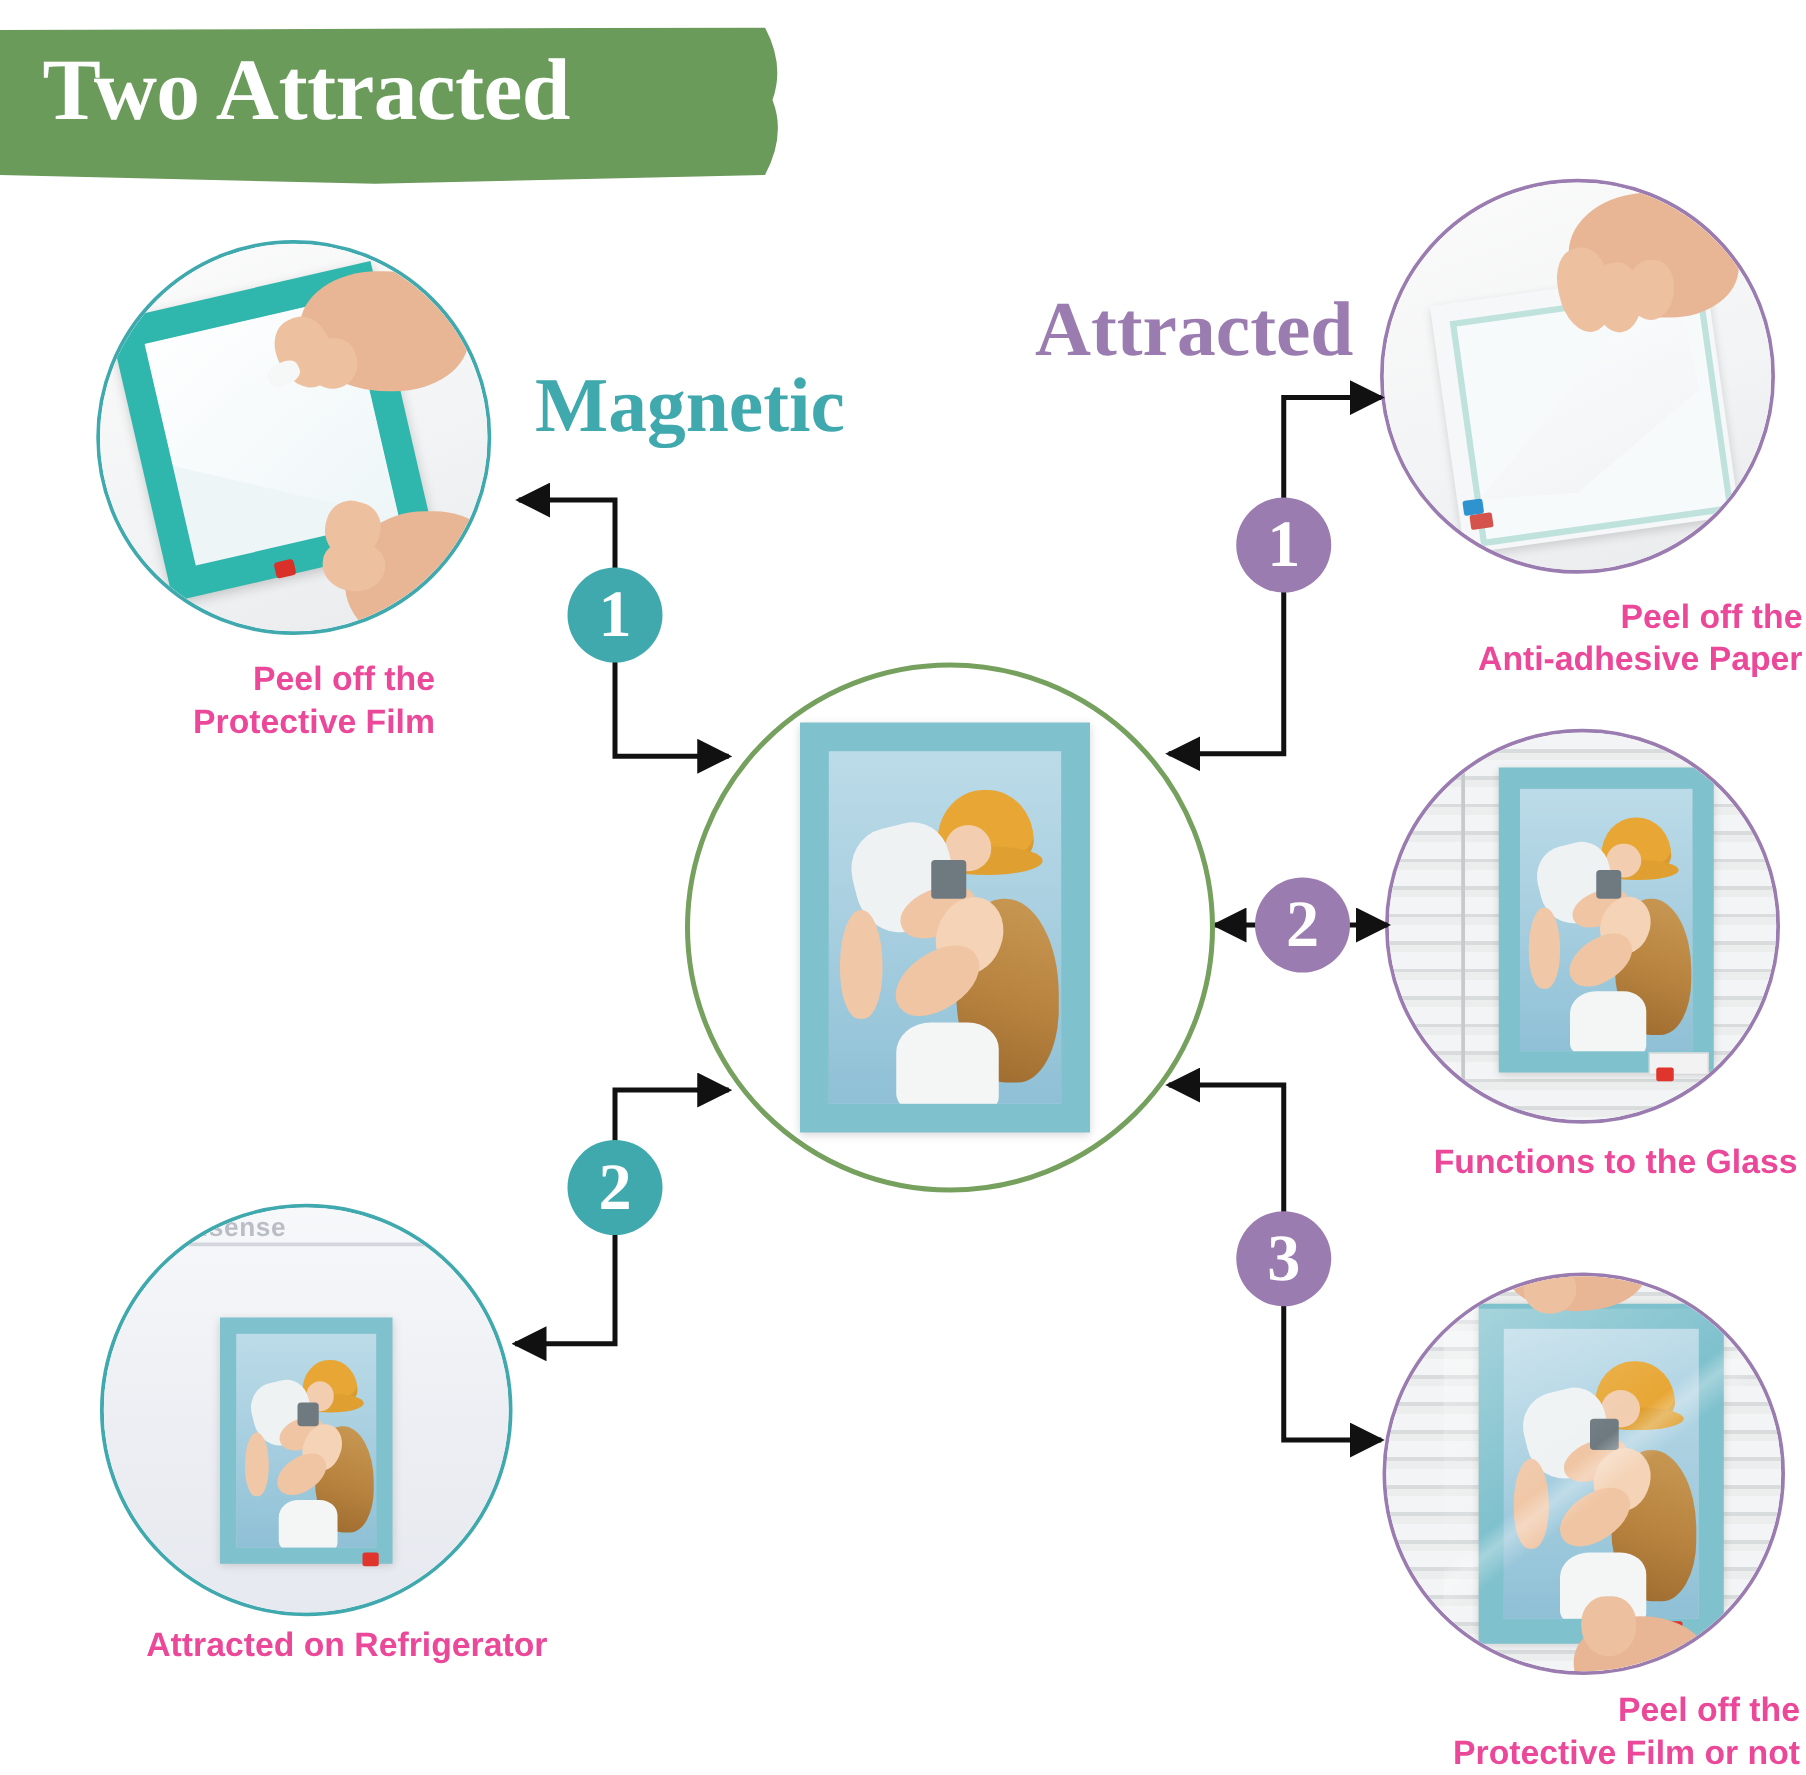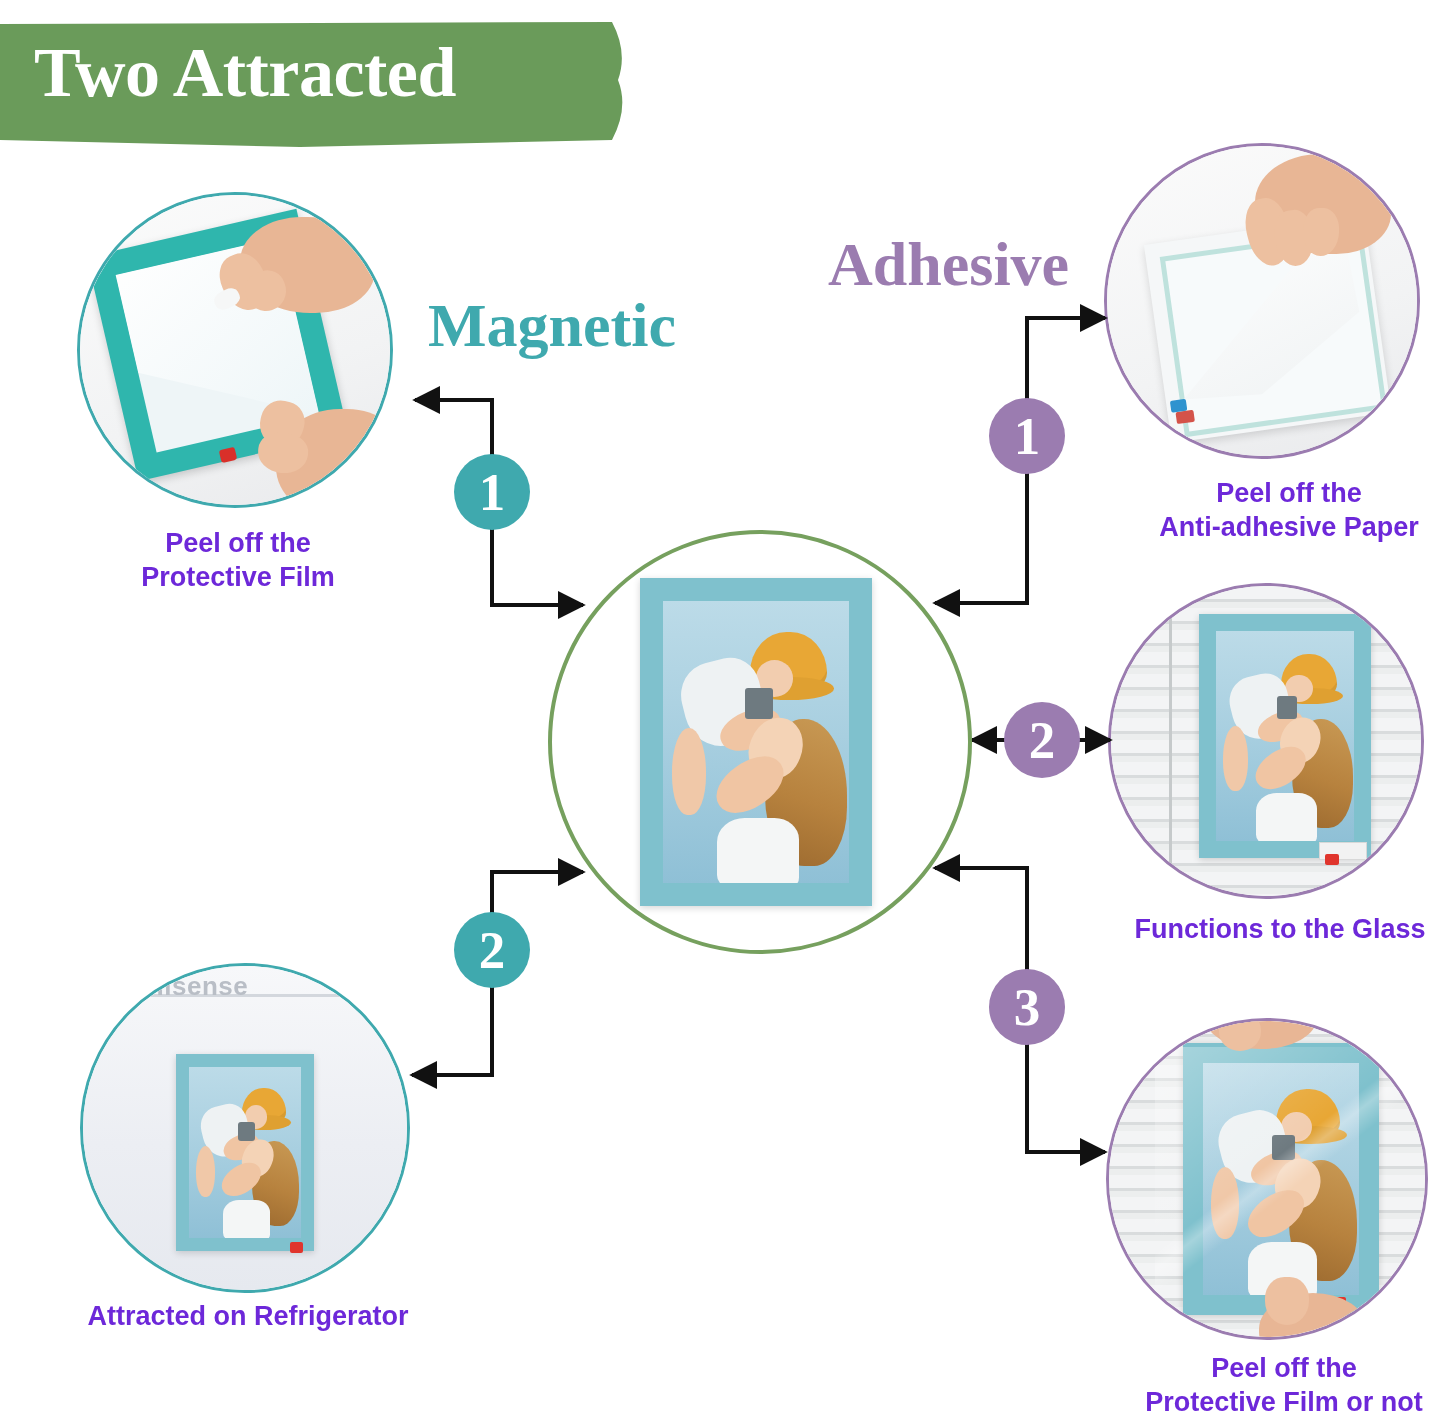--- a/index.html
+++ b/index.html
@@ -72,22 +72,22 @@
     overflow: hidden;
   }
 
   
   .caption {
     position: absolute;
     font-family: "Liberation Sans", sans-serif;
     font-weight: bold;
     font-size: 27px;
     line-height: 1.25;
-    color: #6d28d9;
-    text-align: center;
+    color: #ec4899;
+    text-align: right;
     white-space: pre-line;
   }
 
   
   .num-badge {
     position: absolute;
     width: 76px;
     height: 76px;
     border-radius: 50%;
     display: flex;
@@ -256,21 +256,21 @@
   }
   .fridge-seam {
     position: absolute;
     left: 0; right: 0;
     height: 3px;
     background: #d3d7dd;
   }
   .fridge-brand {
     position: absolute;
     font-family: "Liberation Sans", sans-serif;
-    font-size: 26px;
+    font-size: 21px;
     font-weight: bold;
     color: #b9bec6;
     letter-spacing: 0.5px;
   }
   .table-surface {
     position: absolute; inset: 0;
     background: linear-gradient(160deg,#fbfbfb 0%, #f2f3f4 60%, #e9eaec 100%);
   }
   .sticker-label {
     position: absolute;
@@ -287,21 +287,21 @@
 <body>
 
 <div id="header-banner">
   <svg width="645" height="130" viewBox="0 0 645 130" xmlns="http://www.w3.org/2000/svg">
     <path d="M0,2 L612,0 Q628,30 618,58 Q629,86 612,118 L300,125 L0,118 Z" fill="#6a9b5a"></path>
   </svg>
 </div>
 <div id="header-title">Two Attracted</div>
 
 <div class="section-label" id="label-magnetic">Magnetic</div>
-<div class="section-label" id="label-adhesive">Adhesive</div>
+<div class="section-label" id="label-adhesive">Attracted</div>
 
 <svg id="connectors" viewBox="0 0 1445 1420">
   <defs>
     <marker id="ah" viewBox="0 0 10 10" refX="9" refY="5" markerWidth="7" markerHeight="7" orient="auto-start-reverse">
       <path d="M 0 0 L 10 5 L 0 10 z" fill="#111111"></path>
     </marker>
   </defs>
   <g stroke="#111111" stroke-width="4" fill="none">
 
     <path d="M 583 605 L 492 605 L 492 400 L 415 400" marker-start="url(#ah)" marker-end="url(#ah)"></path>

